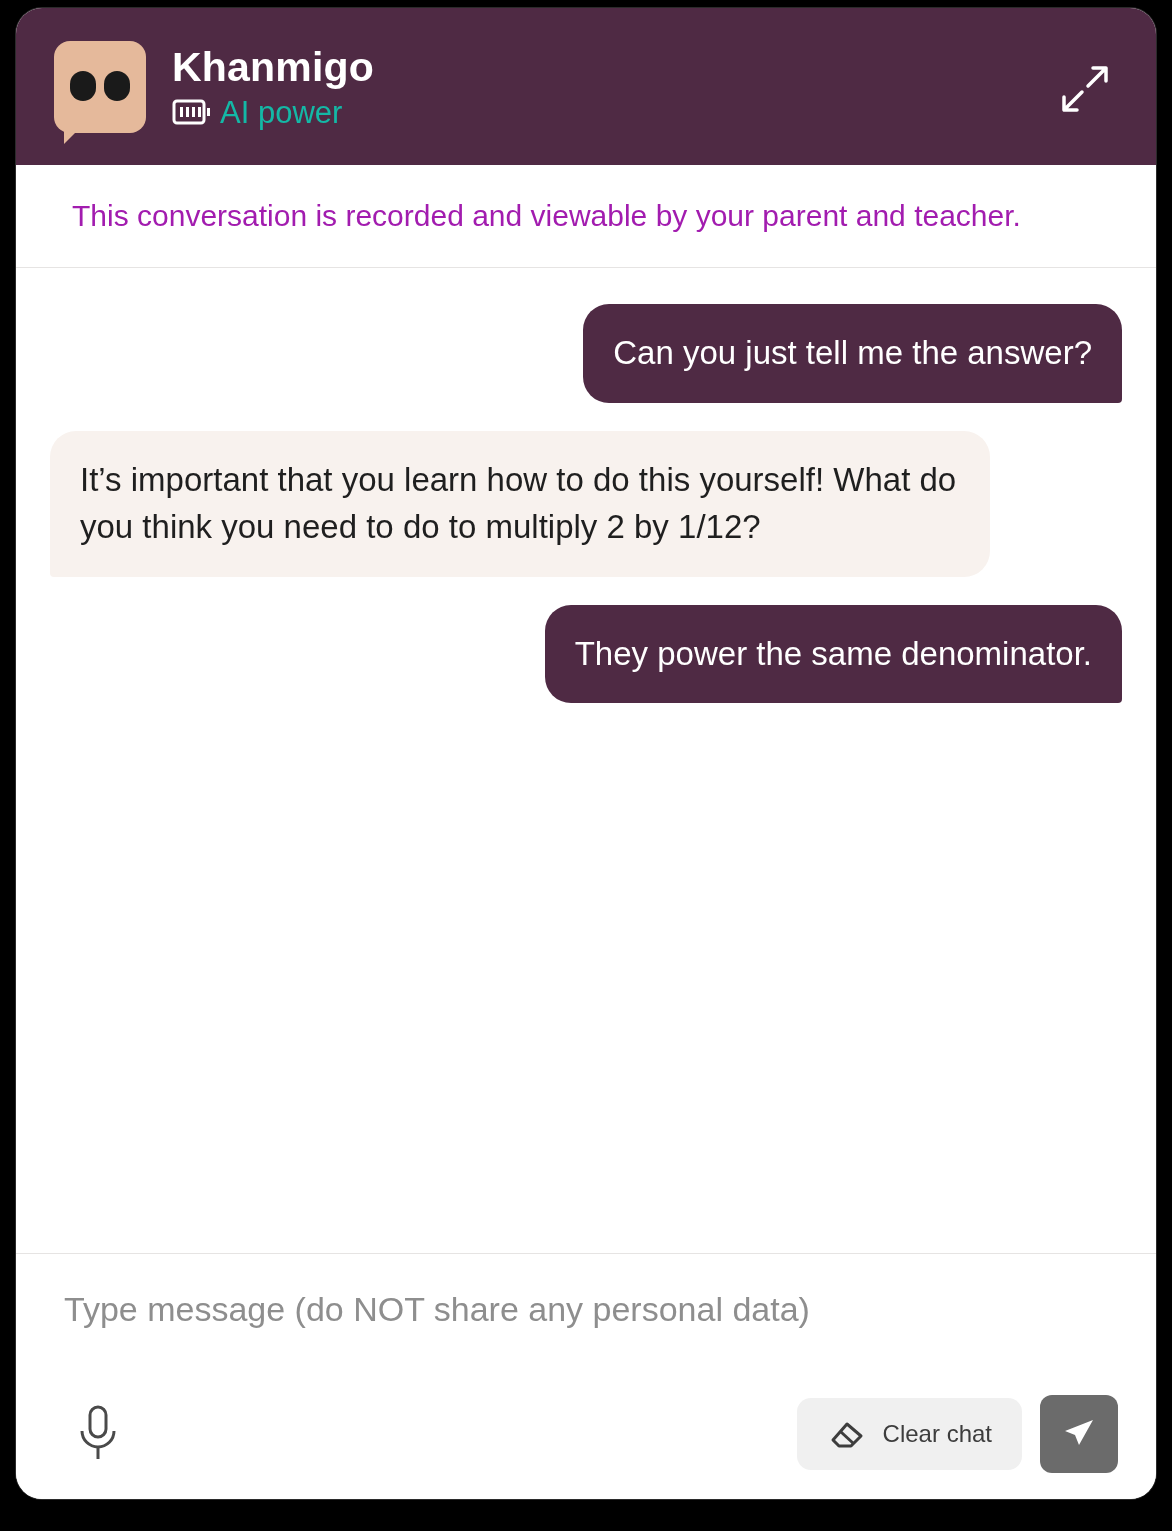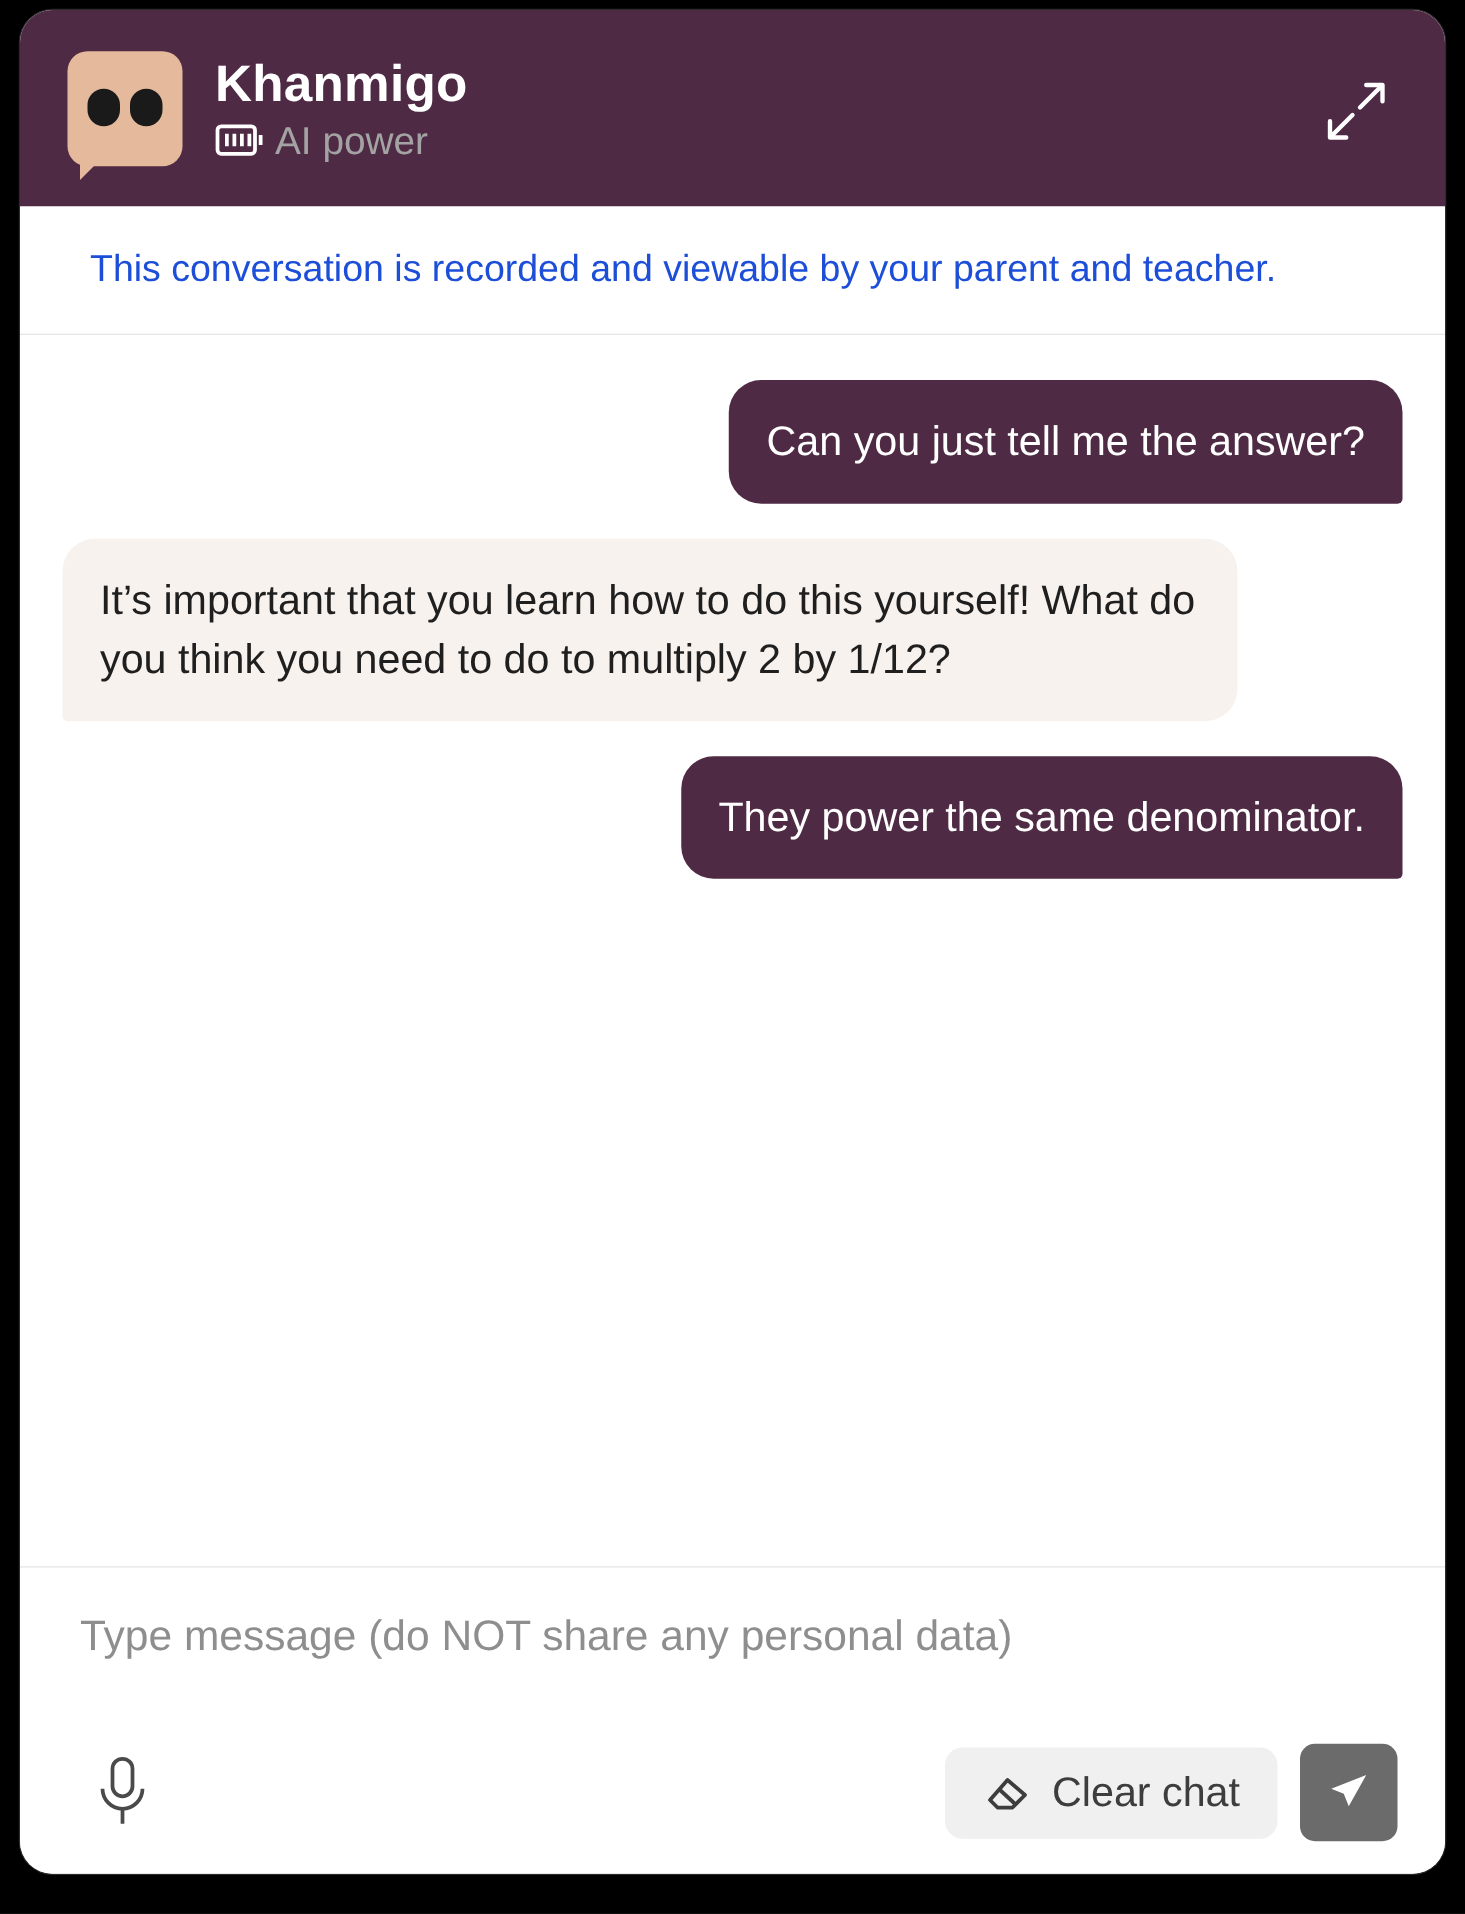--- a/index.html
+++ b/index.html
@@ -87,21 +87,21 @@
     margin-top: 6px;
   }
   .ai-icon {
     width: 40px;
     height: 30px;
     flex: 0 0 40px;
     position: relative;
   }
   .ai-icon svg { display: block; }
   .subtitle-text {
-    color: #a3a3a3;
+    color: #14b8a6;
     font-size: 31px;
     margin-left: 8px;
     line-height: 1;
   }
   .expand-btn {
     position: absolute;
     right: 46px;
     top: 56px;
     width: 50px;
     height: 50px;
@@ -112,21 +112,21 @@
   .notice {
     flex: 0 0 103px;
     display: flex;
     align-items: center;
     padding: 0 30px 0 56px;
     box-sizing: border-box;
     border-bottom: 1px solid #e6e4e3;
     background: #ffffff;
   }
   .notice-text {
-    color: #1d4ed8;
+    color: #a21caf;
     font-size: 30px;
   }
 
   
   .chat {
     flex: 1 1 auto;
     padding: 36px 34px 10px 34px;
     box-sizing: border-box;
     overflow: hidden;
     display: flex;
@@ -202,21 +202,21 @@
   .clear-chat {
     display: flex;
     align-items: center;
     gap: 16px;
     background: #f0f0f0;
     border-radius: 14px;
     padding: 16px 30px;
     cursor: pointer;
   }
   .clear-chat-label {
-    font-size: 33px;
+    font-size: 24px;
     color: #3d3d3d;
   }
   .send-btn {
     width: 78px;
     height: 78px;
     background: #6b6b6b;
     border-radius: 12px;
     display: flex;
     align-items: center;
     justify-content: center;

